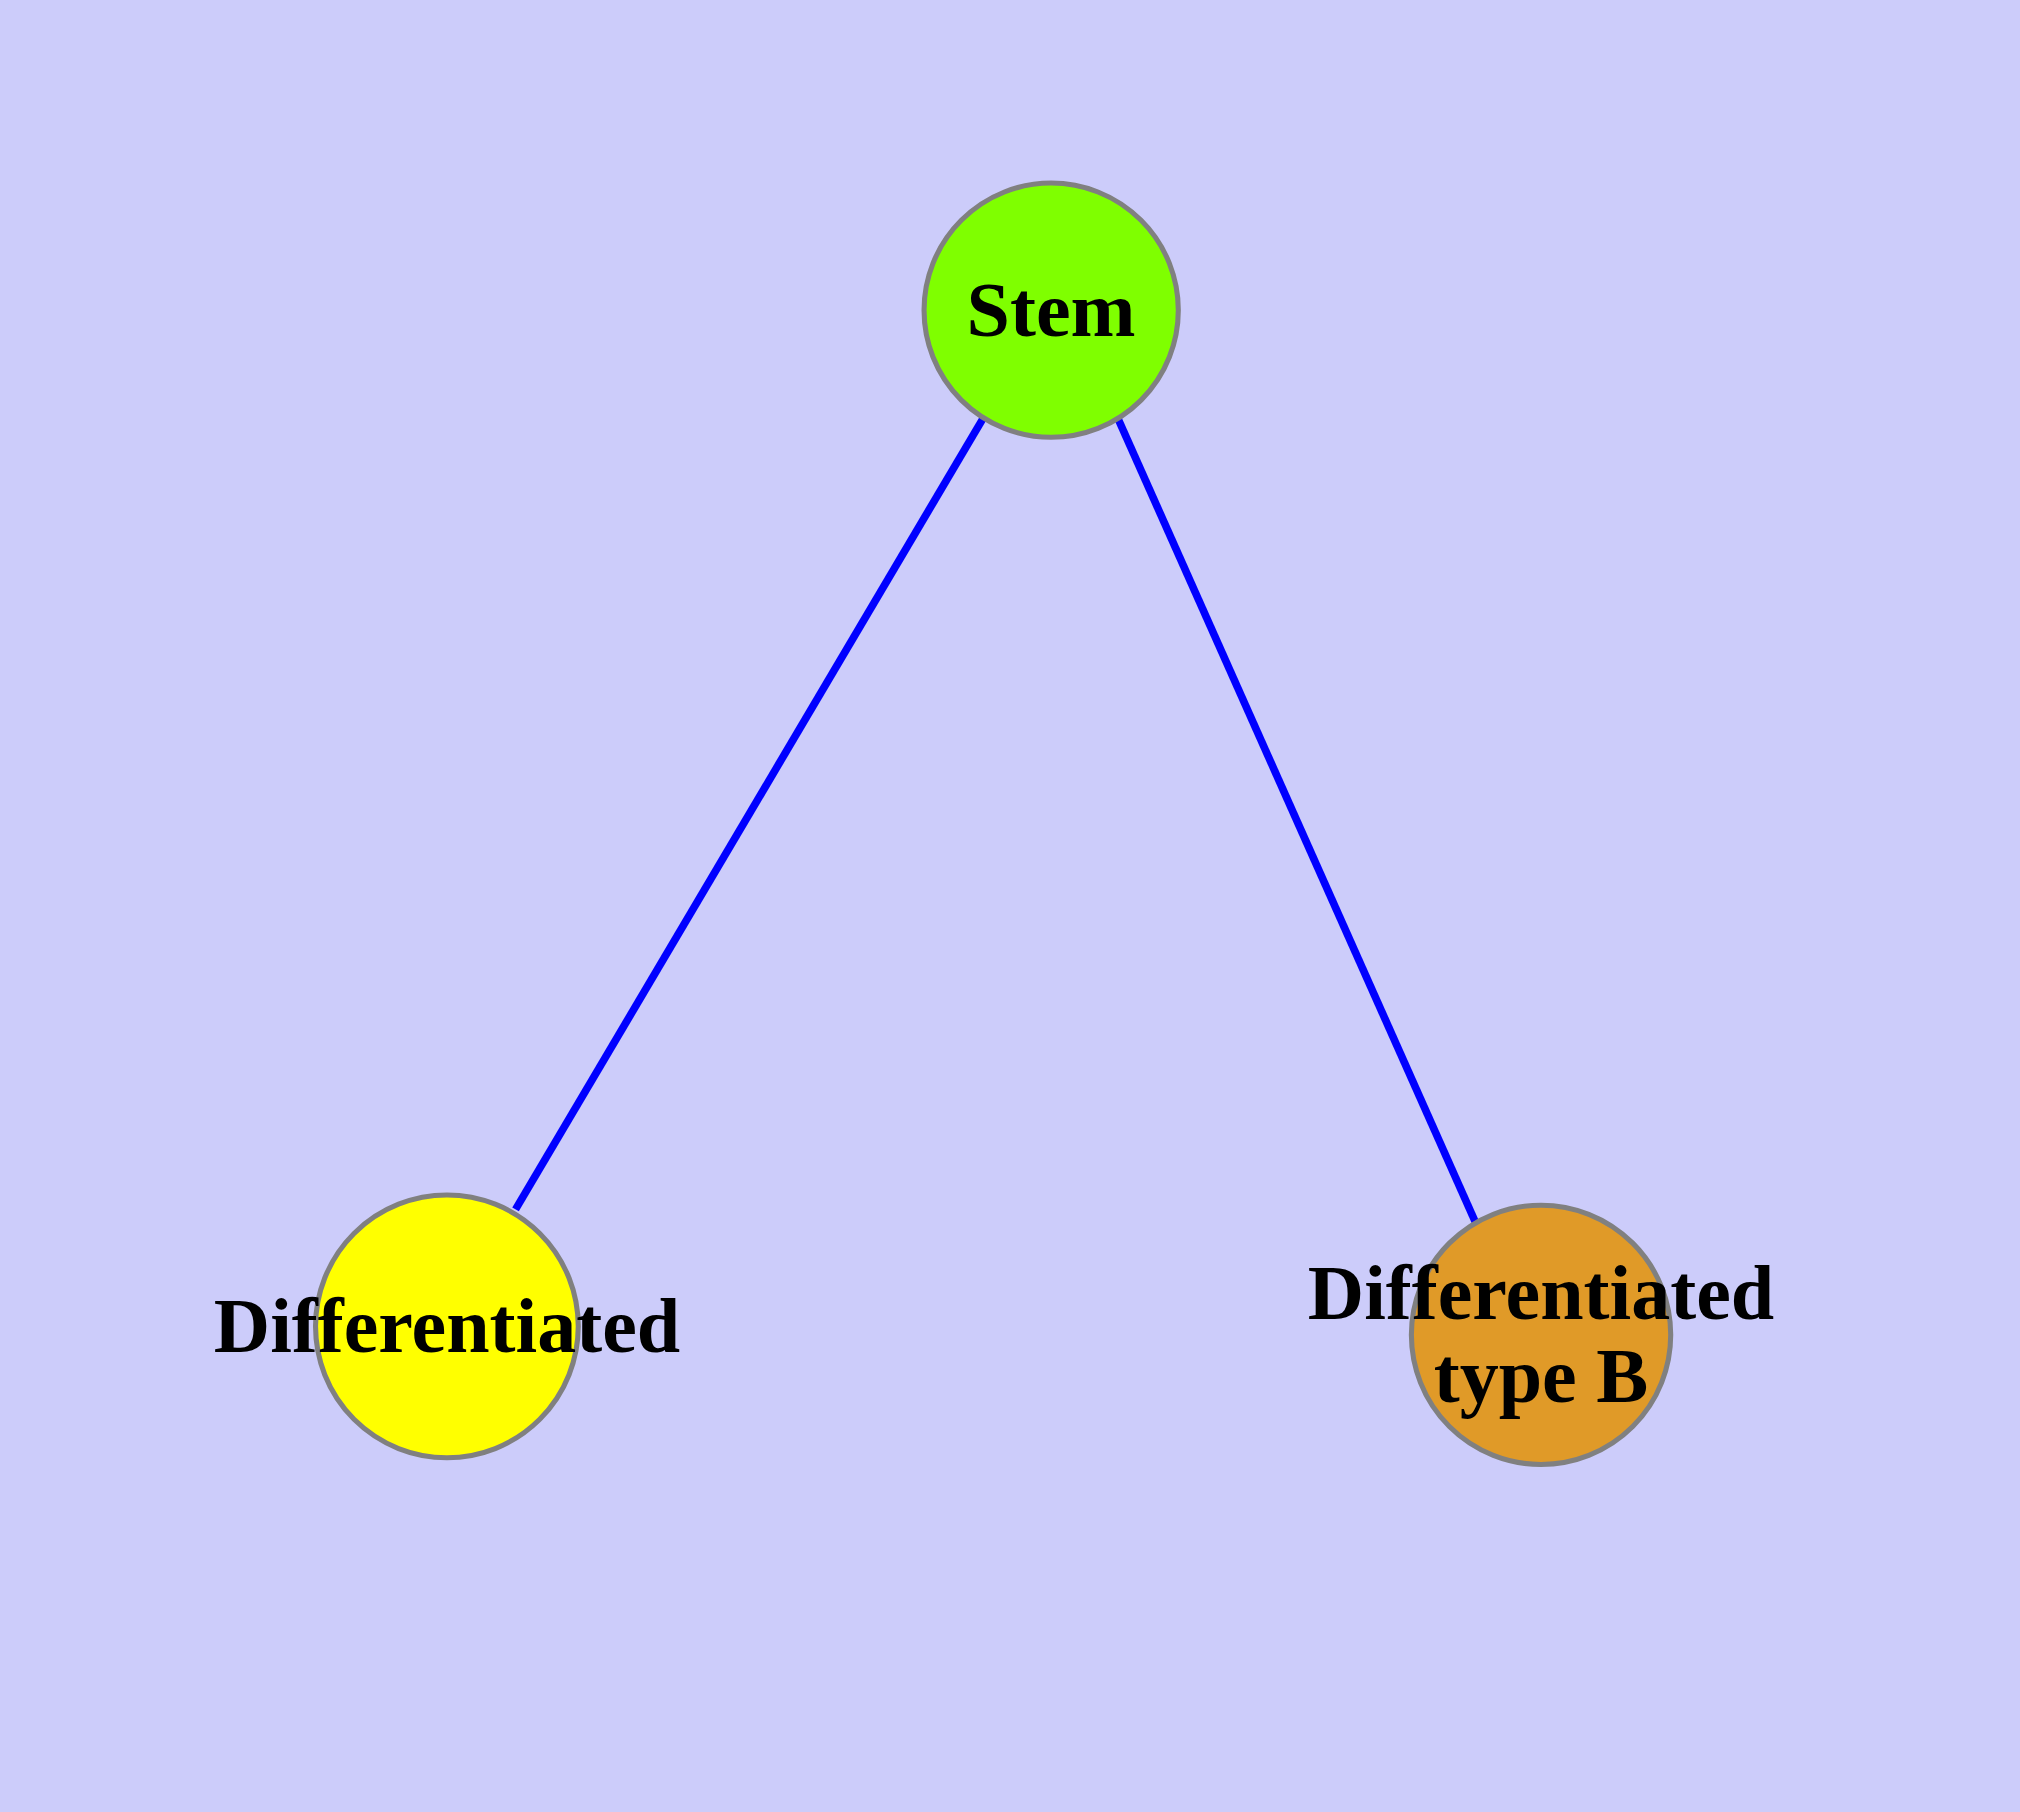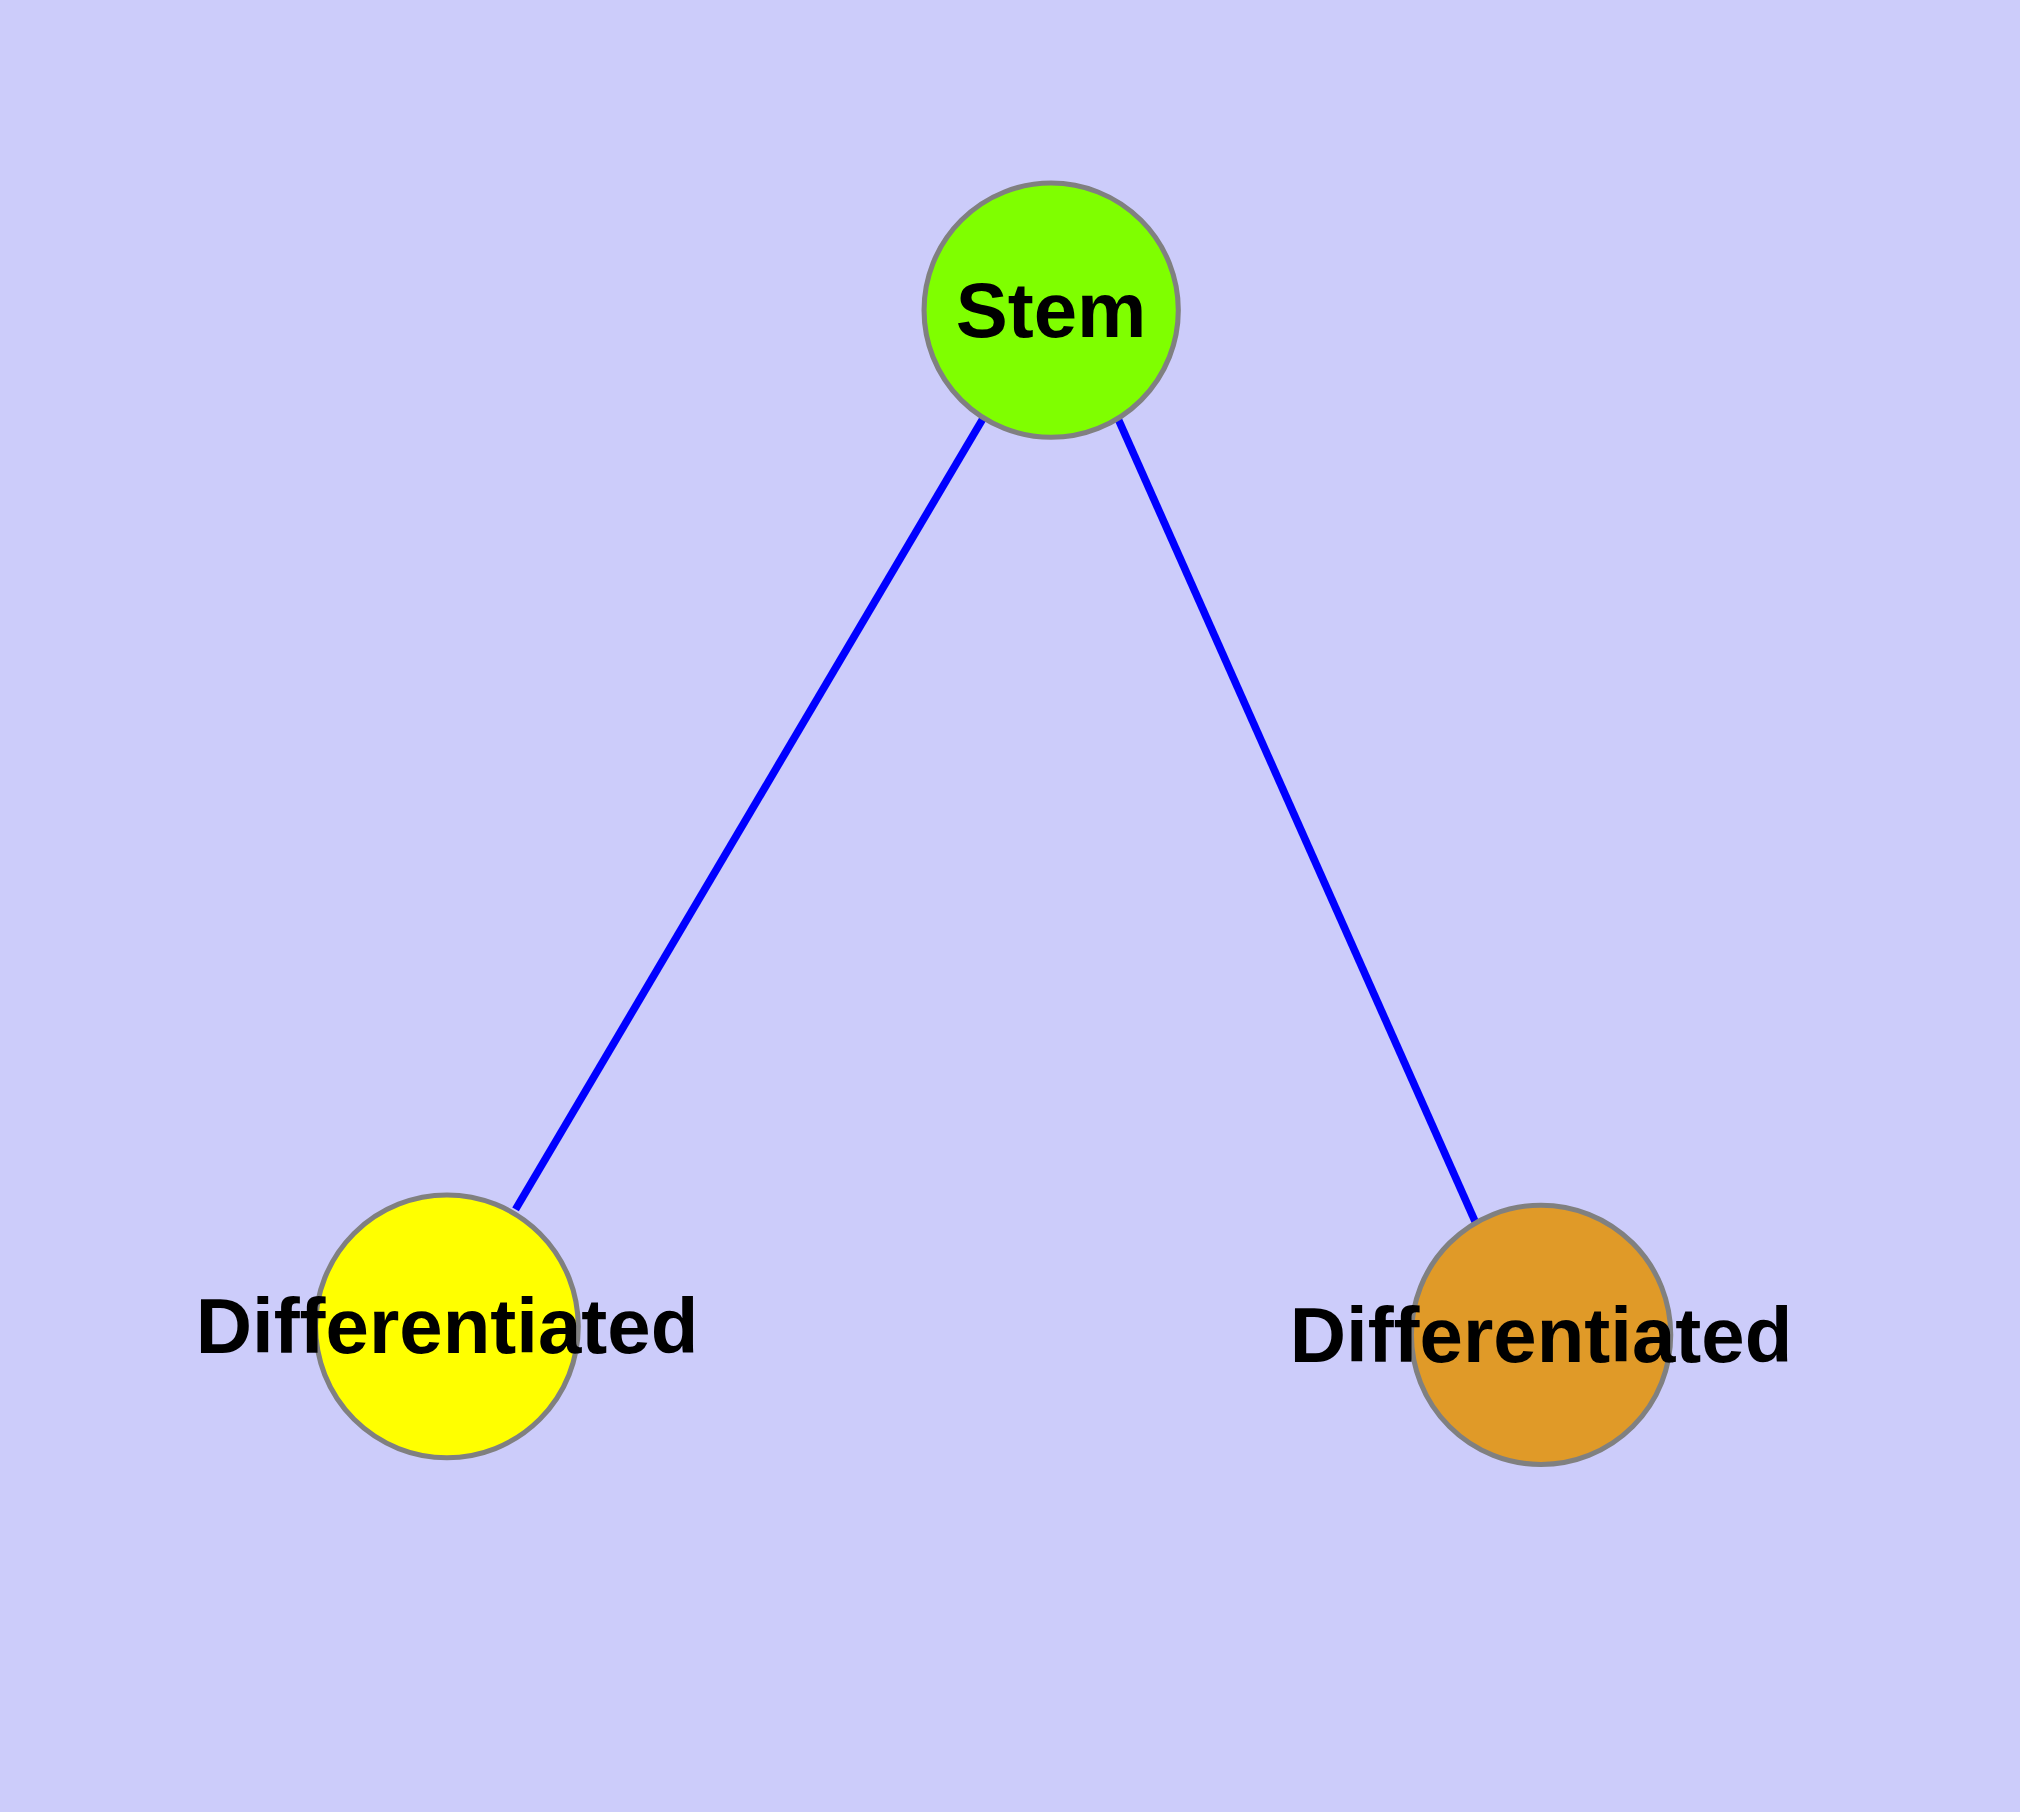--- a/index.html
+++ b/index.html
@@ -18,21 +18,21 @@
   #graph-svg {
     position: absolute;
     left: 0;
     top: 0;
     width: 2021px;
     height: 1812px;
   }
   .node-label {
     position: absolute;
     text-align: center;
-    font-family: Liberation Sans, sans-serif;
+    font-family: Liberation Serif, serif;
     font-weight: bold;
     color: #000000;
     white-space: nowrap;
     pointer-events: none;
     line-height: 1.06;
   }
   #label-stem {
     font-size: 78px;
     left: 1051px;
     top: 310px;
@@ -71,16 +71,17 @@
   <div class="node-label" id="label-stem" style="left: 1051px; top: 310px;">
     <div>Stem</div>
   </div>
 
   <div class="node-label" id="label-diff-a" style="left: 447px; top: 1326px;">
     <div>Differentiated</div>
   </div>
 
   <div class="node-label" id="label-diff-b" style="left: 1541px; top: 1335px;">
     <div>Differentiated</div>
+    <div>type B</div>
   </div>
 
 </div>
 
 
 </body></html>

